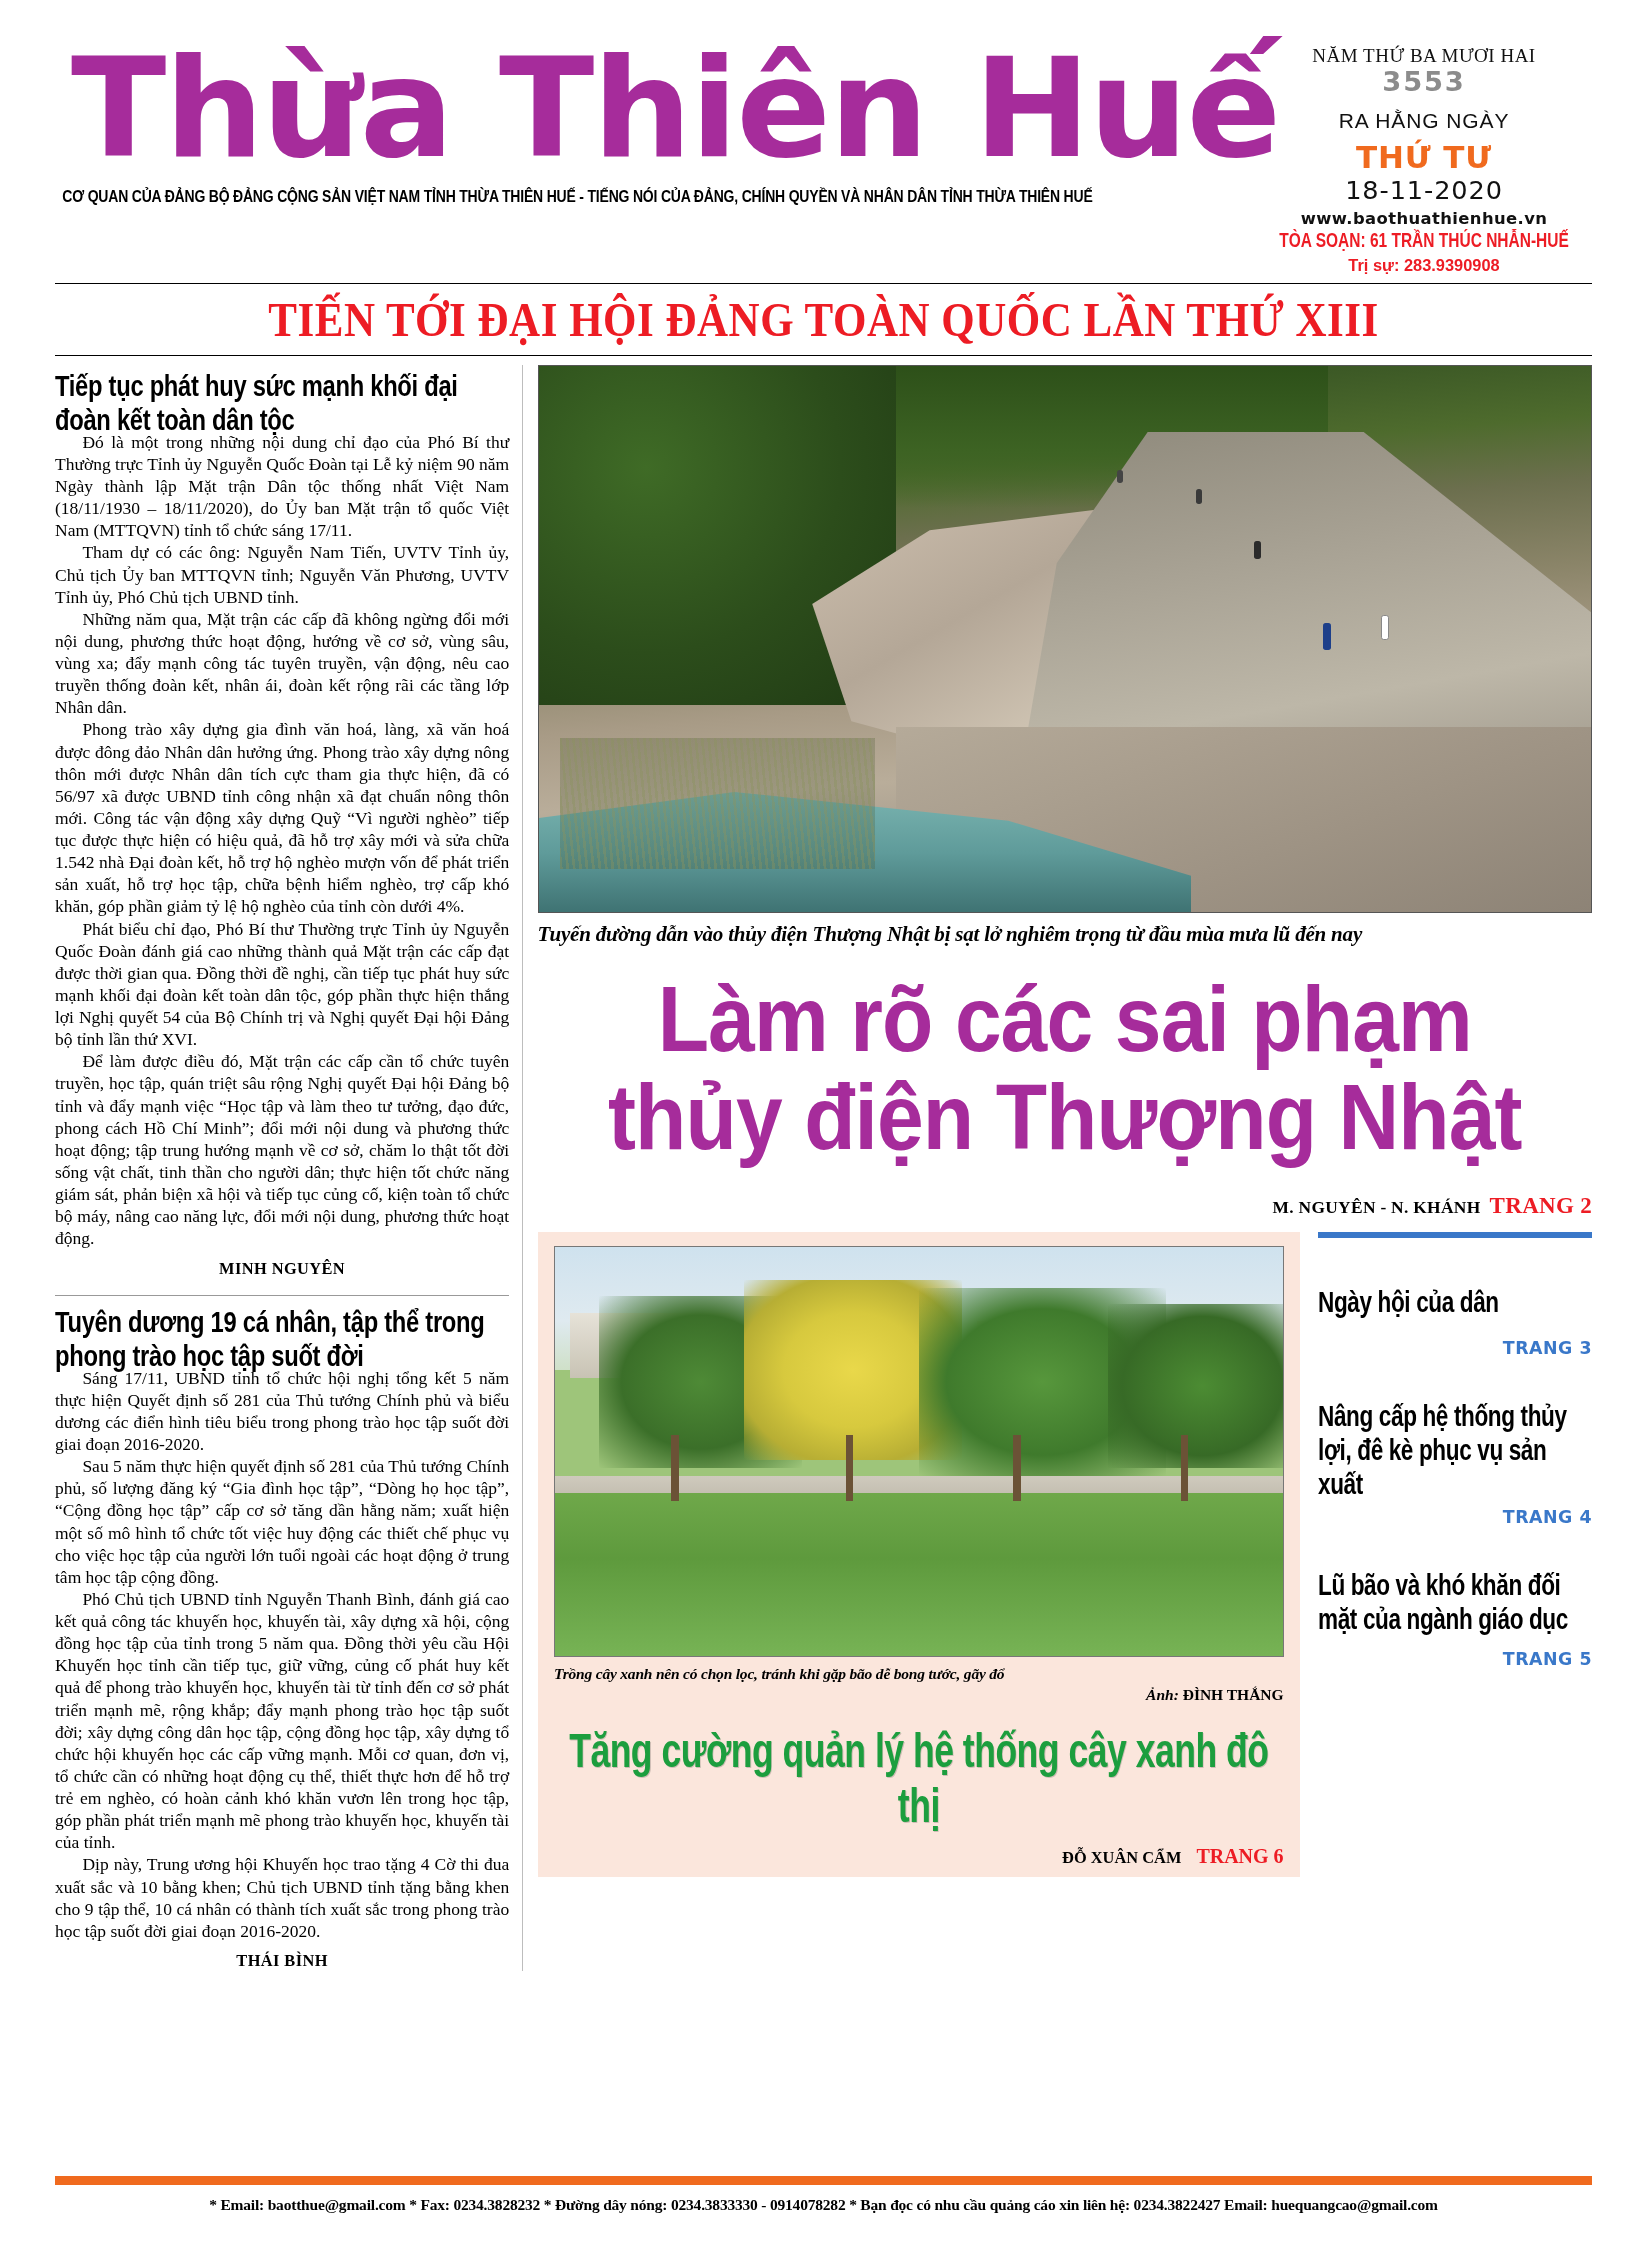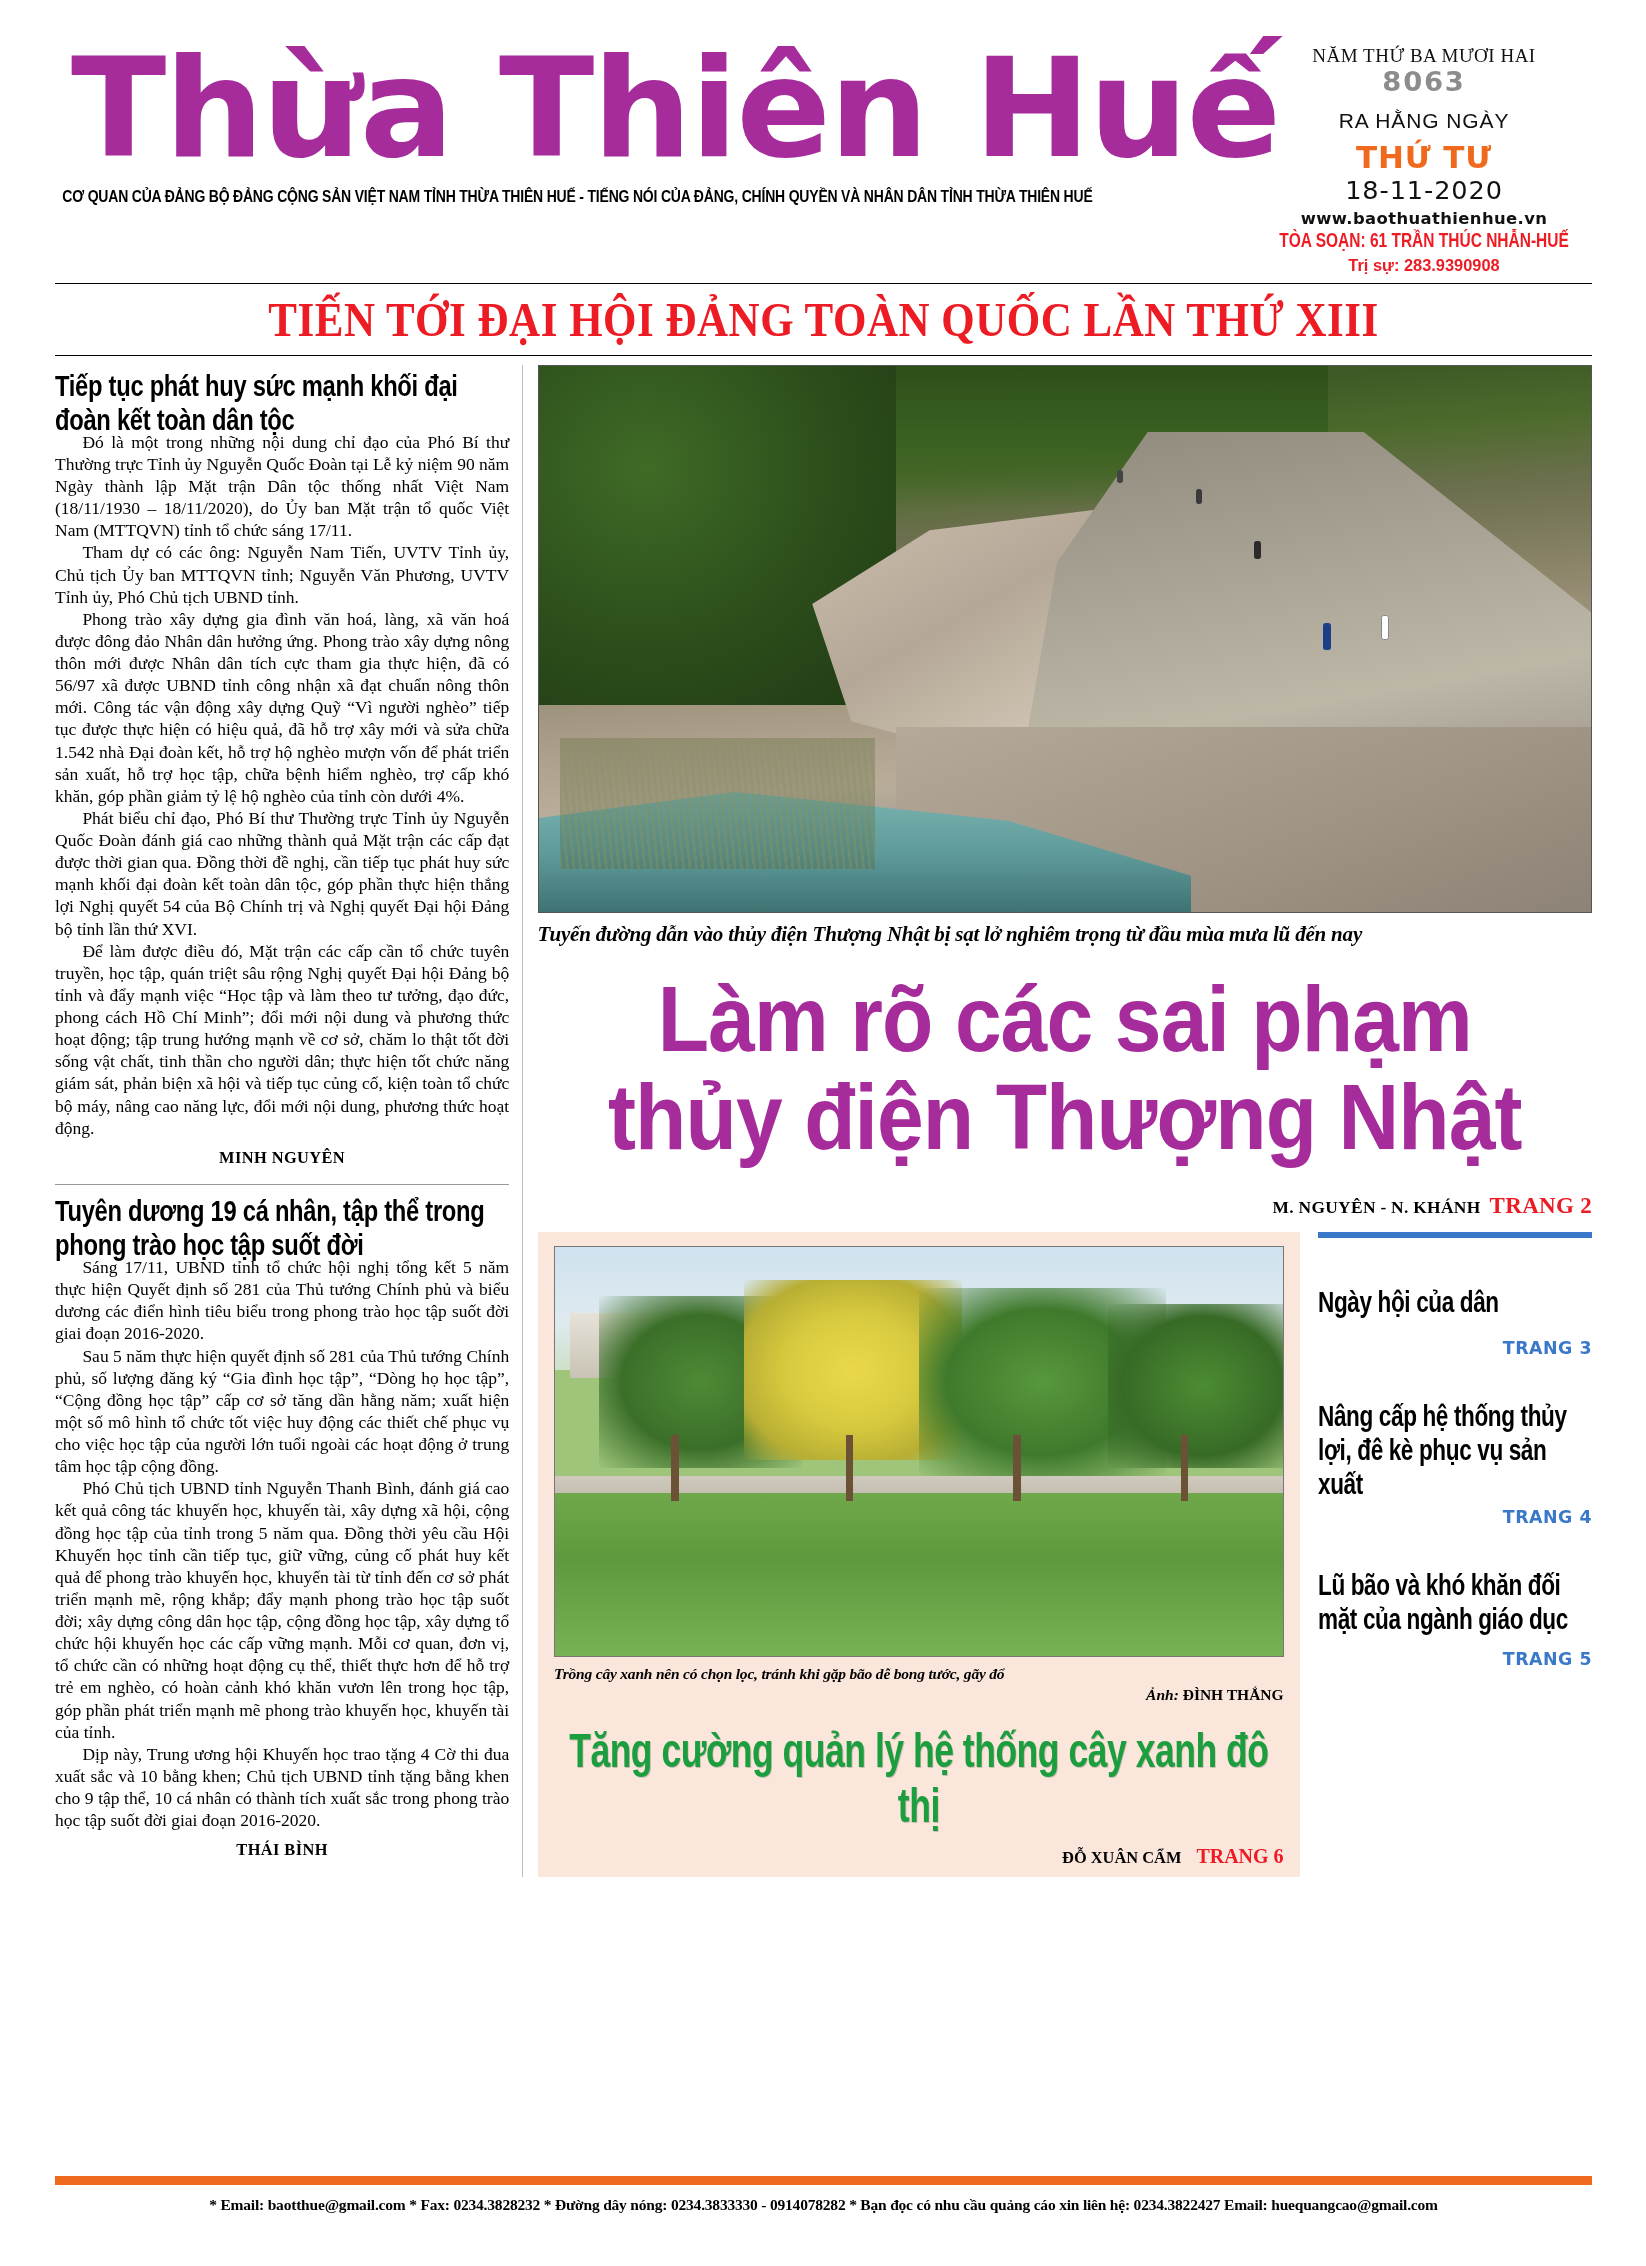--- a/index.html
+++ b/index.html
@@ -322,21 +322,21 @@
 
 <div class="page">
 
   <div class="masthead">
     <div class="mast-left">
       <div class="mast-title">Thừa Thiên Huế</div>
       <div class="mast-sub">CƠ QUAN CỦA ĐẢNG BỘ ĐẢNG CỘNG SẢN VIỆT NAM TỈNH THỪA THIÊN HUẾ - TIẾNG NÓI CỦA ĐẢNG, CHÍNH QUYỀN VÀ NHÂN DÂN TỈNH THỪA THIÊN HUẾ</div>
     </div>
     <div class="mast-right">
       <div class="m-year">NĂM THỨ BA MƯƠI HAI</div>
-      <div class="m-issue">8063</div>
+      <div class="m-issue">3553</div>
       <div class="m-daily">RA HẰNG NGÀY</div>
       <div class="m-weekday">THỨ TƯ</div>
       <div class="m-date">18-11-2020</div>
       <div class="m-web">www.baothuathienhue.vn</div>
       <div class="m-addr">TÒA SOẠN: 61 TRẦN THÚC NHẪN-HUẾ</div>
       <div class="m-phone">Trị sự: 283.9390908</div>
     </div>
   </div>
 
   <div class="banner-wrap">
@@ -347,20 +347,21 @@
 
   <div class="content">
 
     <div class="col-left">
 
       <div>
         <div class="art-head">Tiếp tục phát huy sức mạnh khối đại đoàn kết toàn dân tộc</div>
         <div class="art-body">
           <p>Đó là một trong những nội dung chỉ đạo của Phó Bí thư Thường trực Tỉnh ủy Nguyễn Quốc Đoàn tại Lễ kỷ niệm 90 năm Ngày thành lập Mặt trận Dân tộc thống nhất Việt Nam (18/11/1930 – 18/11/2020), do Ủy ban Mặt trận tổ quốc Việt Nam (MTTQVN) tỉnh tổ chức sáng 17/11.</p>
           <p>Tham dự có các ông: Nguyễn Nam Tiến, UVTV Tỉnh ủy, Chủ tịch Ủy ban MTTQVN tỉnh; Nguyễn Văn Phương, UVTV Tỉnh ủy, Phó Chủ tịch UBND tỉnh.</p>
+          <p>Những năm qua, Mặt trận các cấp đã không ngừng đổi mới nội dung, phương thức hoạt động, hướng về cơ sở, vùng sâu, vùng xa; đẩy mạnh công tác tuyên truyền, vận động, nêu cao truyền thống đoàn kết, nhân ái, đoàn kết rộng rãi các tầng lớp Nhân dân.</p>
           <p>Phong trào xây dựng gia đình văn hoá, làng, xã văn hoá được đông đảo Nhân dân hưởng ứng. Phong trào xây dựng nông thôn mới được Nhân dân tích cực tham gia thực hiện, đã có 56/97 xã được UBND tỉnh công nhận xã đạt chuẩn nông thôn mới. Công tác vận động xây dựng Quỹ “Vì người nghèo” tiếp tục được thực hiện có hiệu quả, đã hỗ trợ xây mới và sửa chữa 1.542 nhà Đại đoàn kết, hỗ trợ hộ nghèo mượn vốn để phát triển sản xuất, hỗ trợ học tập, chữa bệnh hiểm nghèo, trợ cấp khó khăn, góp phần giảm tỷ lệ hộ nghèo của tỉnh còn dưới 4%.</p>
           <p>Phát biểu chỉ đạo, Phó Bí thư Thường trực Tỉnh ủy Nguyễn Quốc Đoàn đánh giá cao những thành quả Mặt trận các cấp đạt được thời gian qua. Đồng thời đề nghị, cần tiếp tục phát huy sức mạnh khối đại đoàn kết toàn dân tộc, góp phần thực hiện thắng lợi Nghị quyết 54 của Bộ Chính trị và Nghị quyết Đại hội Đảng bộ tỉnh lần thứ XVI.</p>
           <p>Để làm được điều đó, Mặt trận các cấp cần tổ chức tuyên truyền, học tập, quán triệt sâu rộng Nghị quyết Đại hội Đảng bộ tỉnh và đẩy mạnh việc “Học tập và làm theo tư tưởng, đạo đức, phong cách Hồ Chí Minh”; đổi mới nội dung và phương thức hoạt động; tập trung hướng mạnh về cơ sở, chăm lo thật tốt đời sống vật chất, tinh thần cho người dân; thực hiện tốt chức năng giám sát, phản biện xã hội và tiếp tục củng cố, kiện toàn tổ chức bộ máy, nâng cao năng lực, đổi mới nội dung, phương thức hoạt động.</p>
         </div>
         <div class="byline">MINH NGUYÊN</div>
       </div>
 
       <div class="col-div"></div>
 
       <div>

